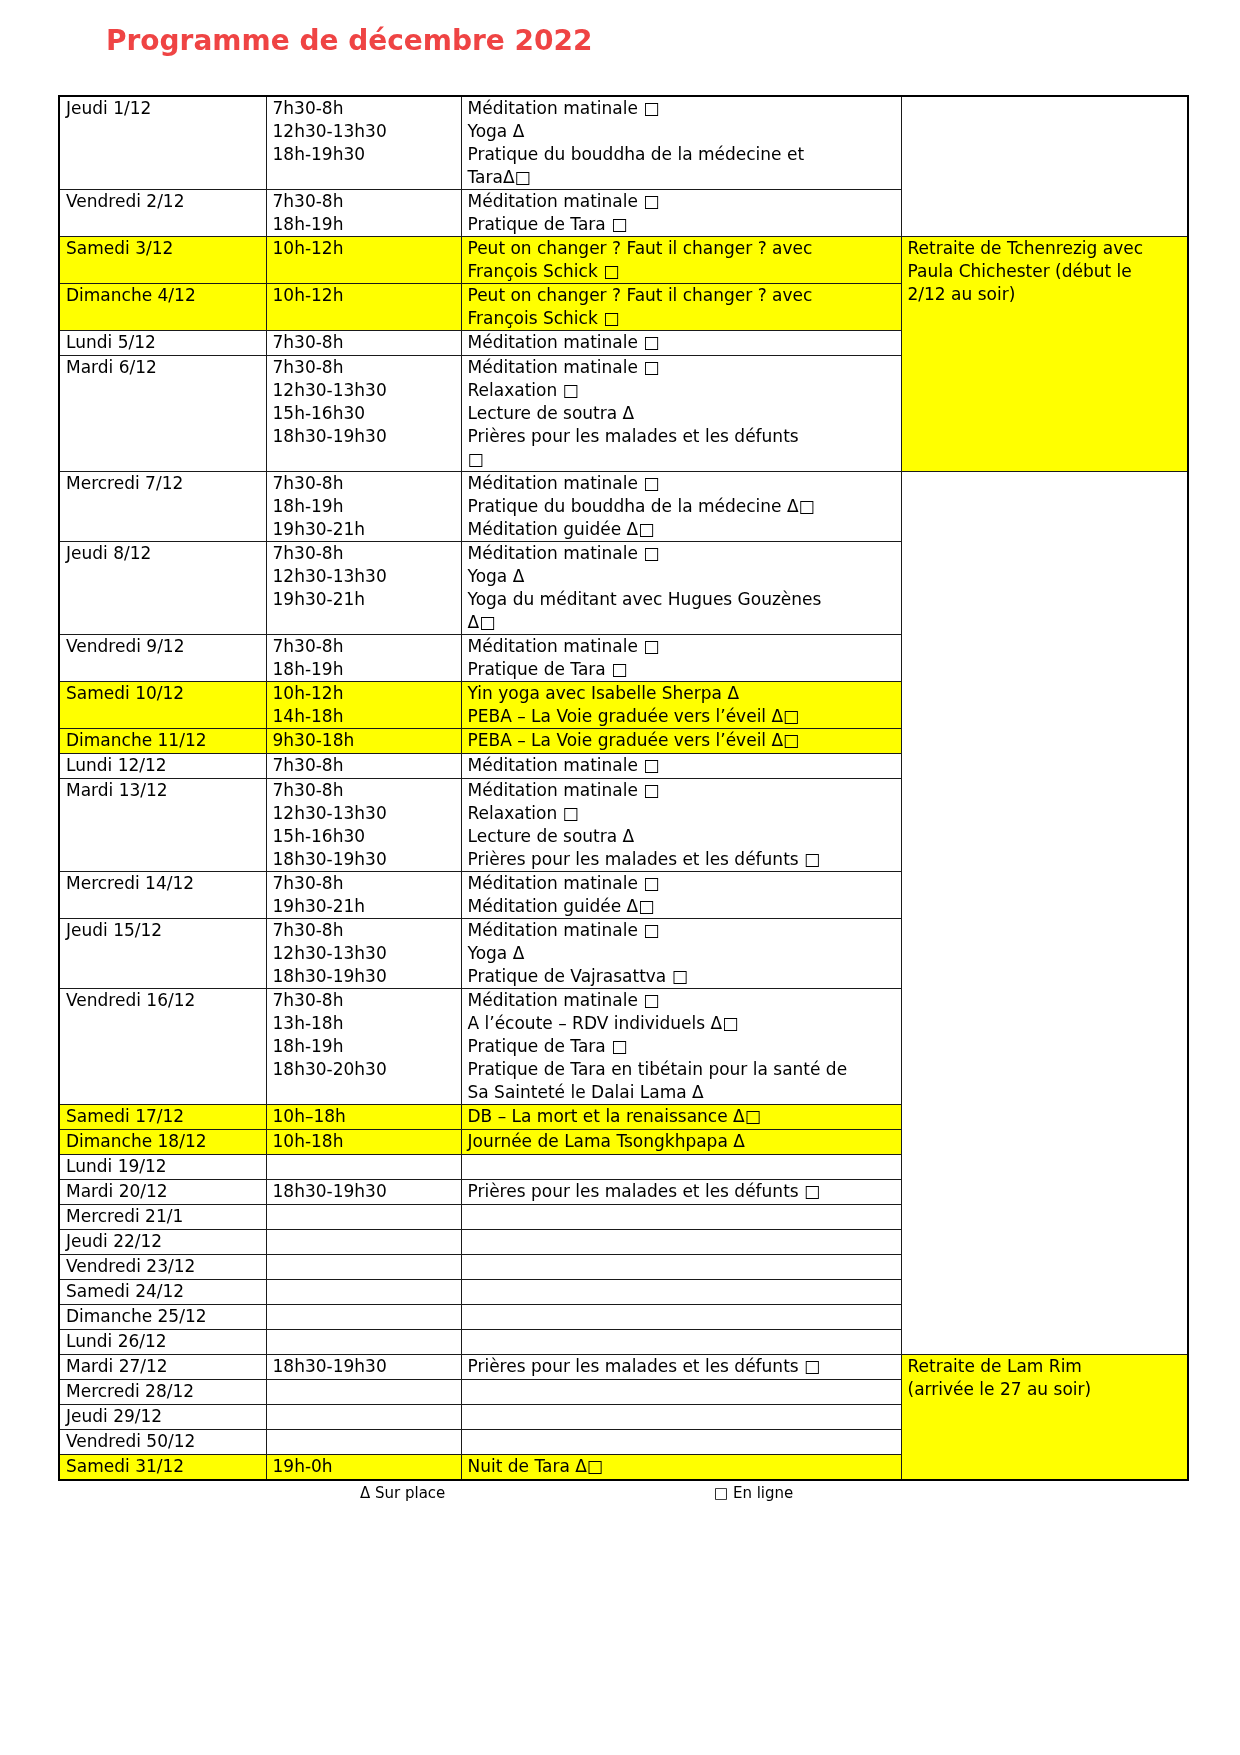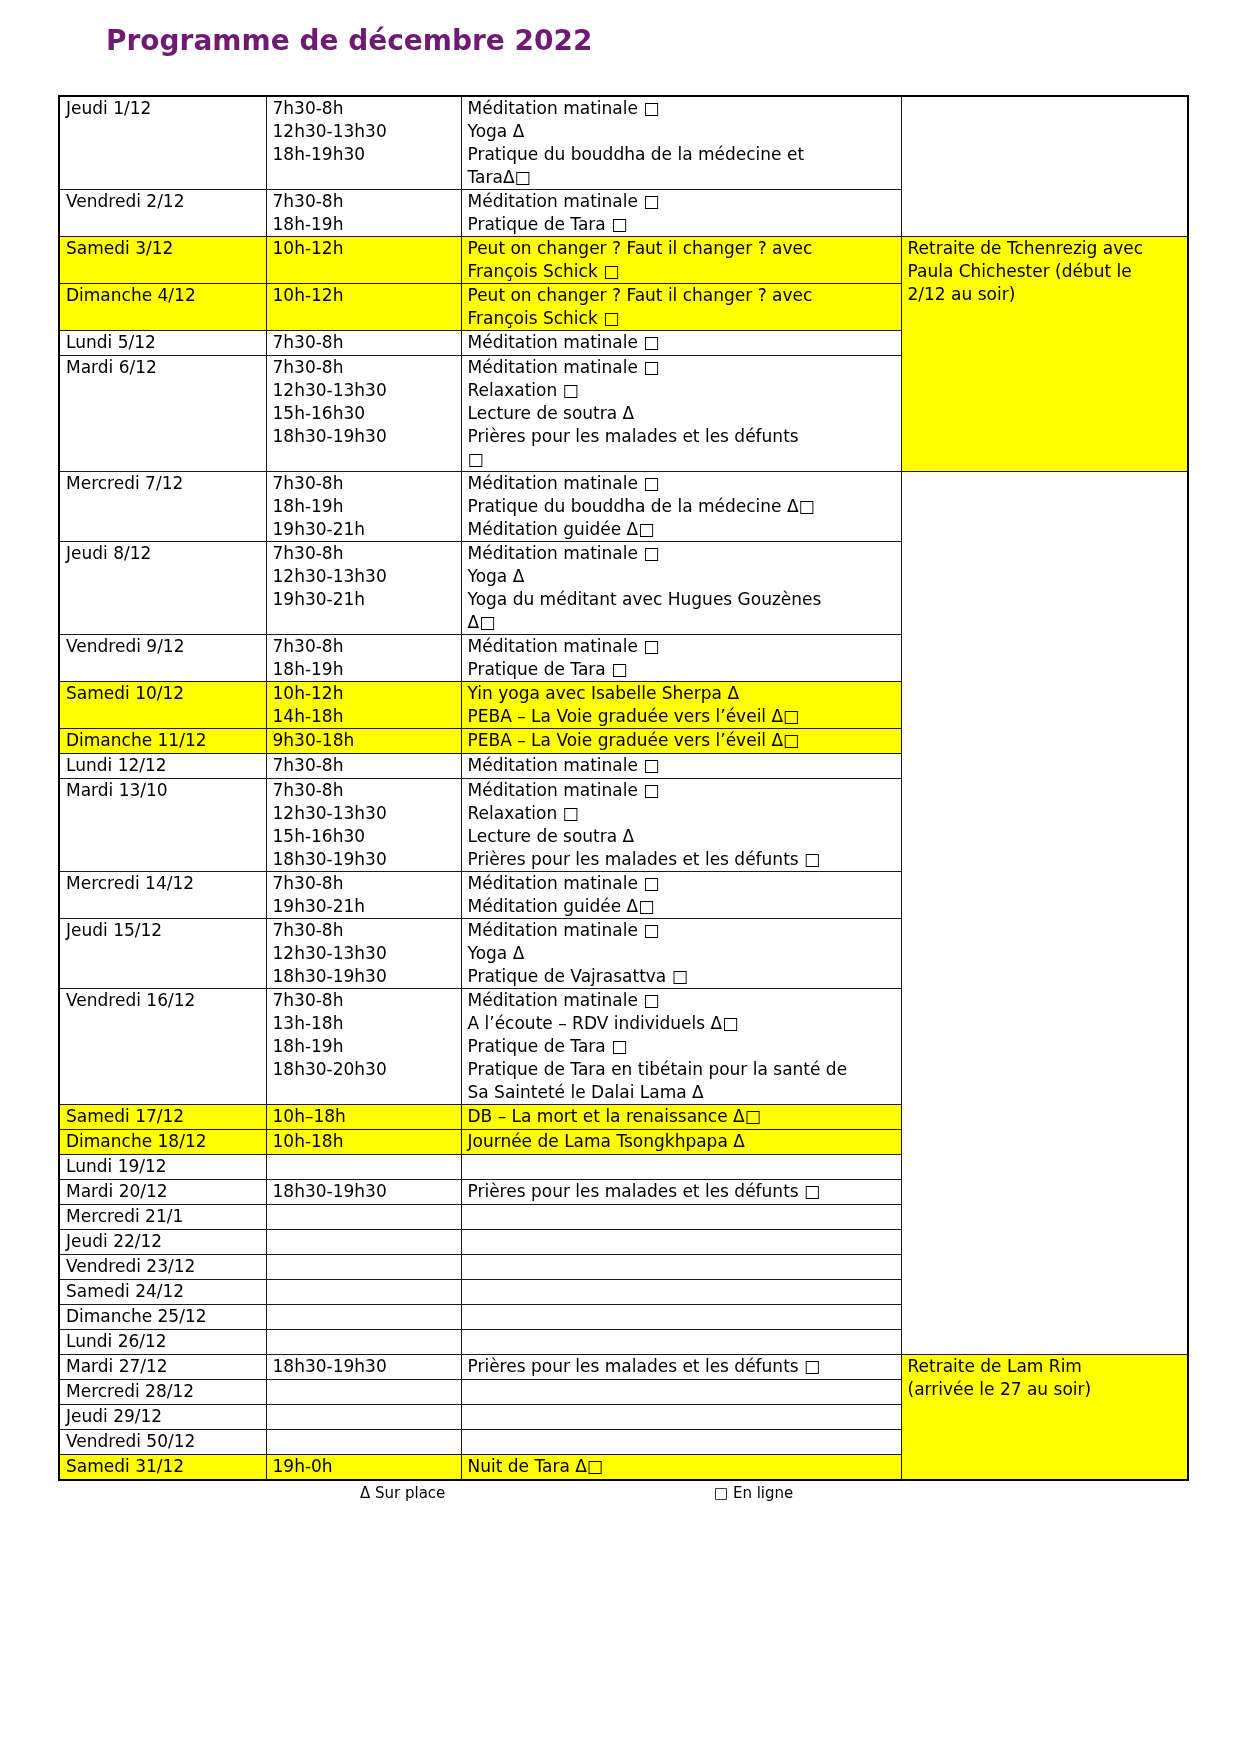--- a/index.html
+++ b/index.html
@@ -69,21 +69,21 @@
     line-height: 30px;
   }
   .legend .onsite { position: absolute; left: 360px; }
   .legend .online { position: absolute; left: 714px; }
 </style>
 </head>
 <body>
 
 <div class="page">
 
-  <h1 class="page-title" style="color: #701a75;">Programme de décembre 2022</h1>
+  <h1 class="page-title" style="color: #ef4444;">Programme de décembre 2022</h1>
 
   <table class="schedule">
     <colgroup>
       <col style="width:207px">
       <col style="width:195px">
       <col style="width:440px">
       <col style="width:287px">
     </colgroup>
     <tbody id="schedule-body">
         <tr>
@@ -174,21 +174,21 @@
           <td class="c-date hl" style="background: rgb(255, 255, 0);">Dimanche 11/12</td>
           <td class="c-times pre hl" style="background: rgb(255, 255, 0);">9h30-18h</td>
           <td class="c-acts pre hl" style="background: rgb(255, 255, 0);">PEBA – La Voie graduée vers l’éveil Δ□</td>
         </tr>
         <tr>
           <td class="c-date">Lundi 12/12</td>
           <td class="c-times pre">7h30-8h</td>
           <td class="c-acts pre">Méditation matinale □</td>
         </tr>
         <tr>
-          <td class="c-date">Mardi 13/10</td>
+          <td class="c-date">Mardi 13/12</td>
           <td class="c-times pre">7h30-8h
 12h30-13h30
 15h-16h30
 18h30-19h30</td>
           <td class="c-acts pre">Méditation matinale □
 Relaxation □
 Lecture de soutra Δ
 Prières pour les malades et les défunts □</td>
         </tr>
         <tr>

